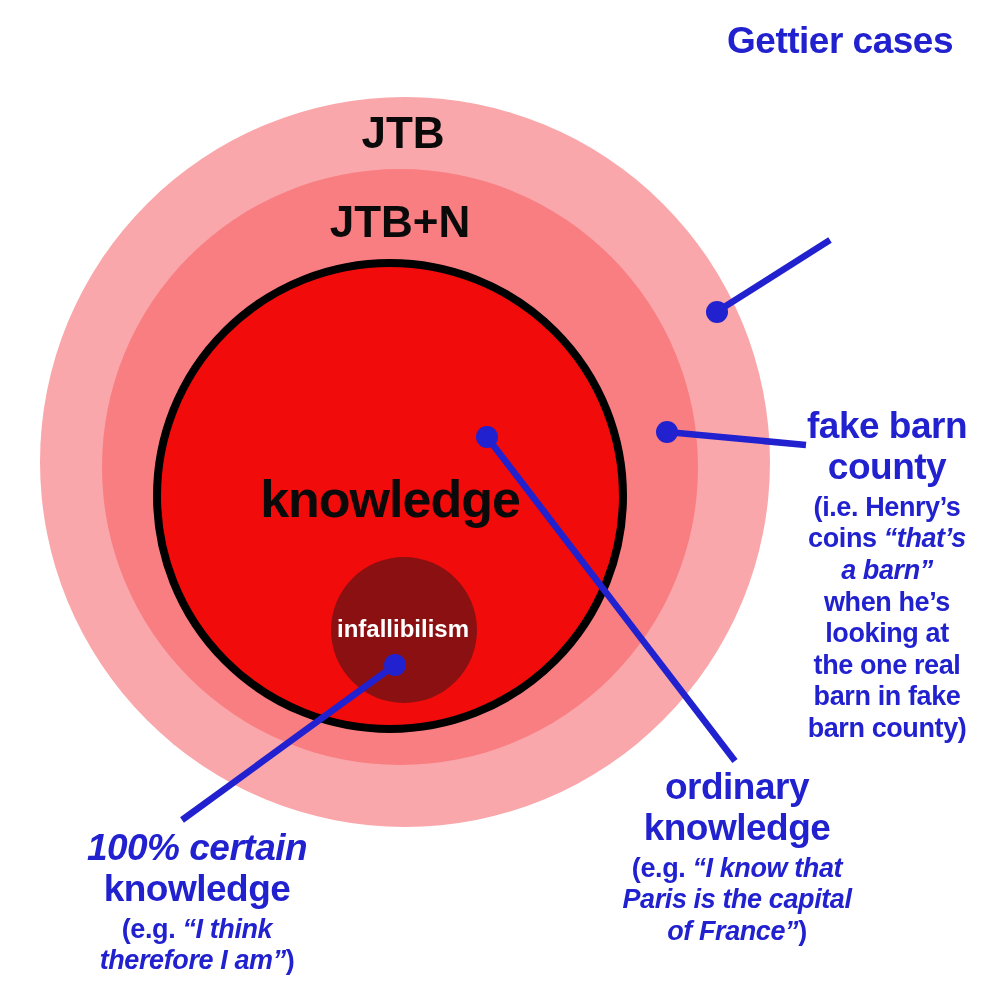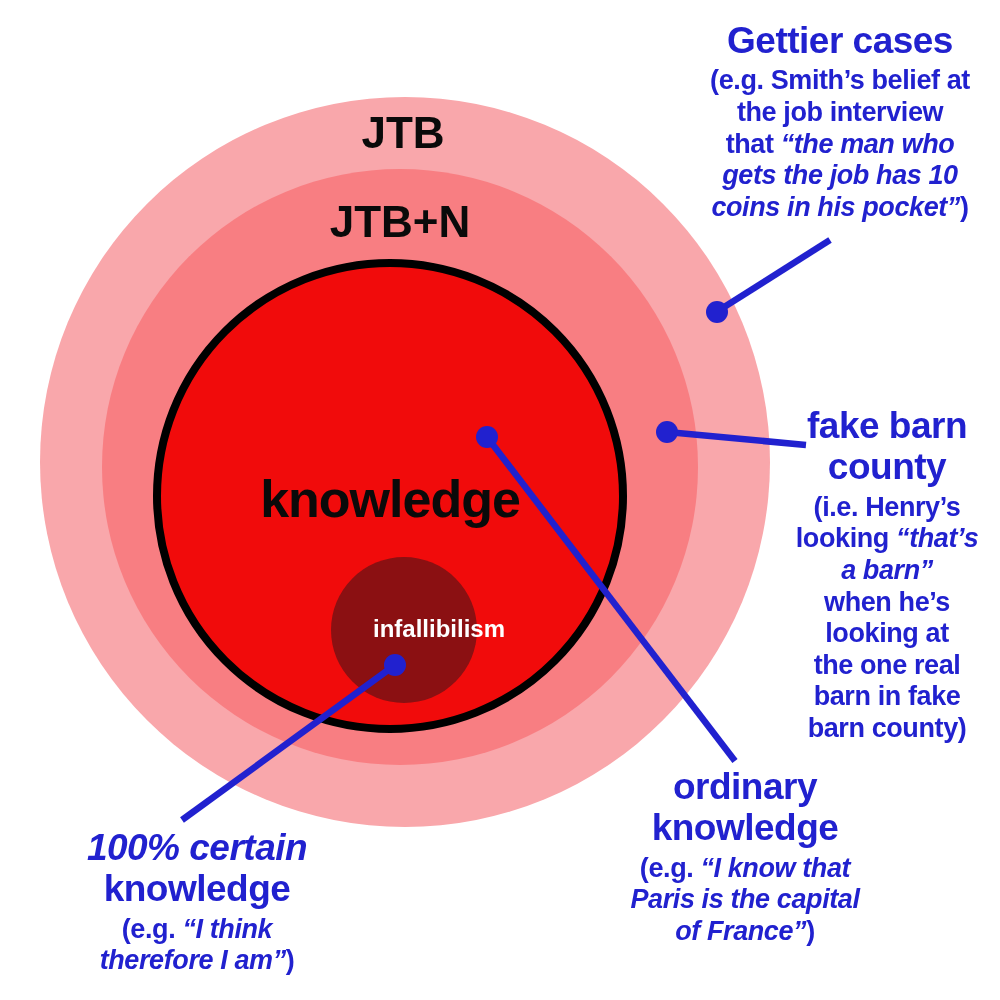--- a/index.html
+++ b/index.html
@@ -22,32 +22,32 @@
   .overlay{position:absolute;left:0;top:0;width:1000px;height:1000px;}
   .leader{stroke:var(--c-accent);stroke-width:6.5;}
   .dot{fill:var(--c-accent);}
   .ring-label{
     position:absolute;transform:translate(-50%,-50%);
     font-weight:700;color:var(--c-label_dark);white-space:nowrap;
   }
   .ring-label.jtb{left:403px;top:133px;font-size:44px;}
   .ring-label.jtbn{left:400px;top:222px;font-size:44px;}
   .ring-label.knowledge{left:390px;top:499px;font-size:52px;letter-spacing:-1px;}
-  .ring-label.infallibilism{left:403px;top:629px;font-size:24px;color:var(--c-label_light);margin-left:36px;}
+  .ring-label.infallibilism{left:403px;top:629px;font-size:24px;color:var(--c-label_light);}
   .ann{
     position:absolute;transform:translateX(-50%);
     width:max-content;max-width:340px;text-align:center;
     color:var(--c-accent);font-weight:700;
   }
   .ann-title{font-size:37px;line-height:1.12;white-space:pre-line;letter-spacing:-0.5px;}
   .ann-body{font-size:27px;line-height:1.17;white-space:pre-line;letter-spacing:-0.4px;margin-top:4px;}
   .it{font-style:italic;}
   .ann.gettier{left:840px;top:20px;text-align:center;}
   .ann.fakebarn{left:887px;top:405px;}
-  .ann.ordinary{left:737px;top:766px;margin-left:8px;}
+  .ann.ordinary{left:737px;top:766px;}
   .ann.certain{left:197px;top:827px;}
 </style>
 </head>
 <body>
 
 <div class="canvas">
 
   <div class="circle jtb"></div>
   <div class="circle jtbn"></div>
   <div class="circle knowledge"></div>
@@ -64,32 +64,27 @@
     <circle class="dot" cx="395" cy="665" r="11"></circle>
   </svg>
 
   <div class="ring-label jtbn">JTB+N</div>
   <div class="ring-label jtb">JTB</div>
   <div class="ring-label knowledge">knowledge</div>
   <div class="ring-label infallibilism">infallibilism</div>
 
   <div class="ann gettier">
     <div class="ann-title">Gettier cases</div>
-    <div class="ann-body"><span>(e.g. Smith’s belief at
-the job interview
-that </span><span class="it">“the man who
-gets the job has 10
-coins in his pocket”</span><span>)</span></div>
   </div>
 
   <div class="ann fakebarn">
     <div class="ann-title">fake barn
 county</div>
     <div class="ann-body"><span>(i.e. Henry’s
-looking </span><span class="it">“that’s
+coins </span><span class="it">“that’s
 a barn”</span><span>
 when he’s
 looking at
 the one real
 barn in fake
 barn county)</span></div>
   </div>
 
   <div class="ann ordinary">
     <div class="ann-title">ordinary

